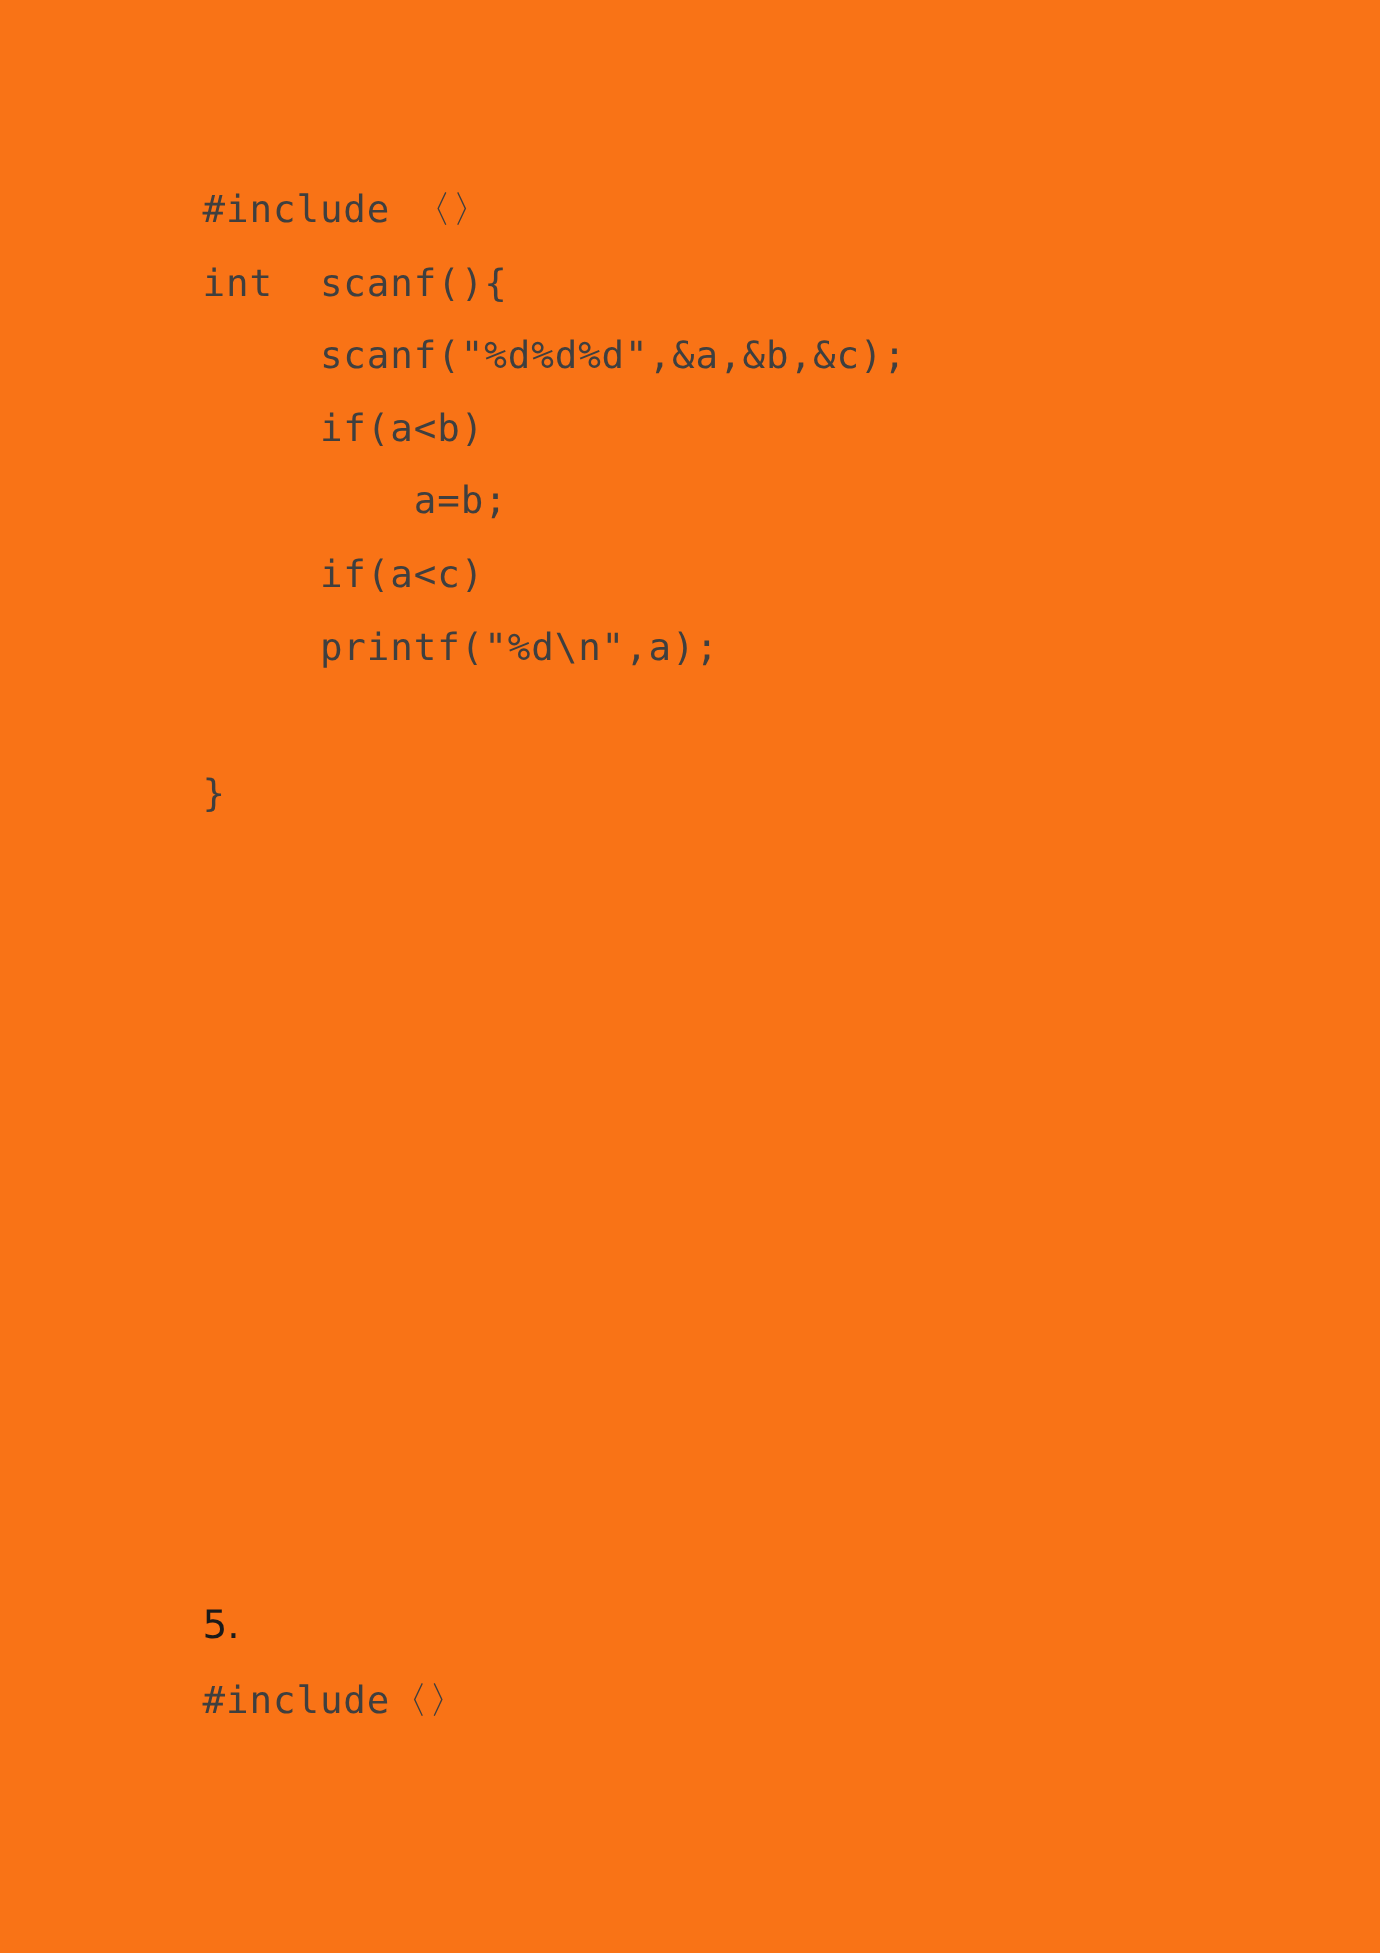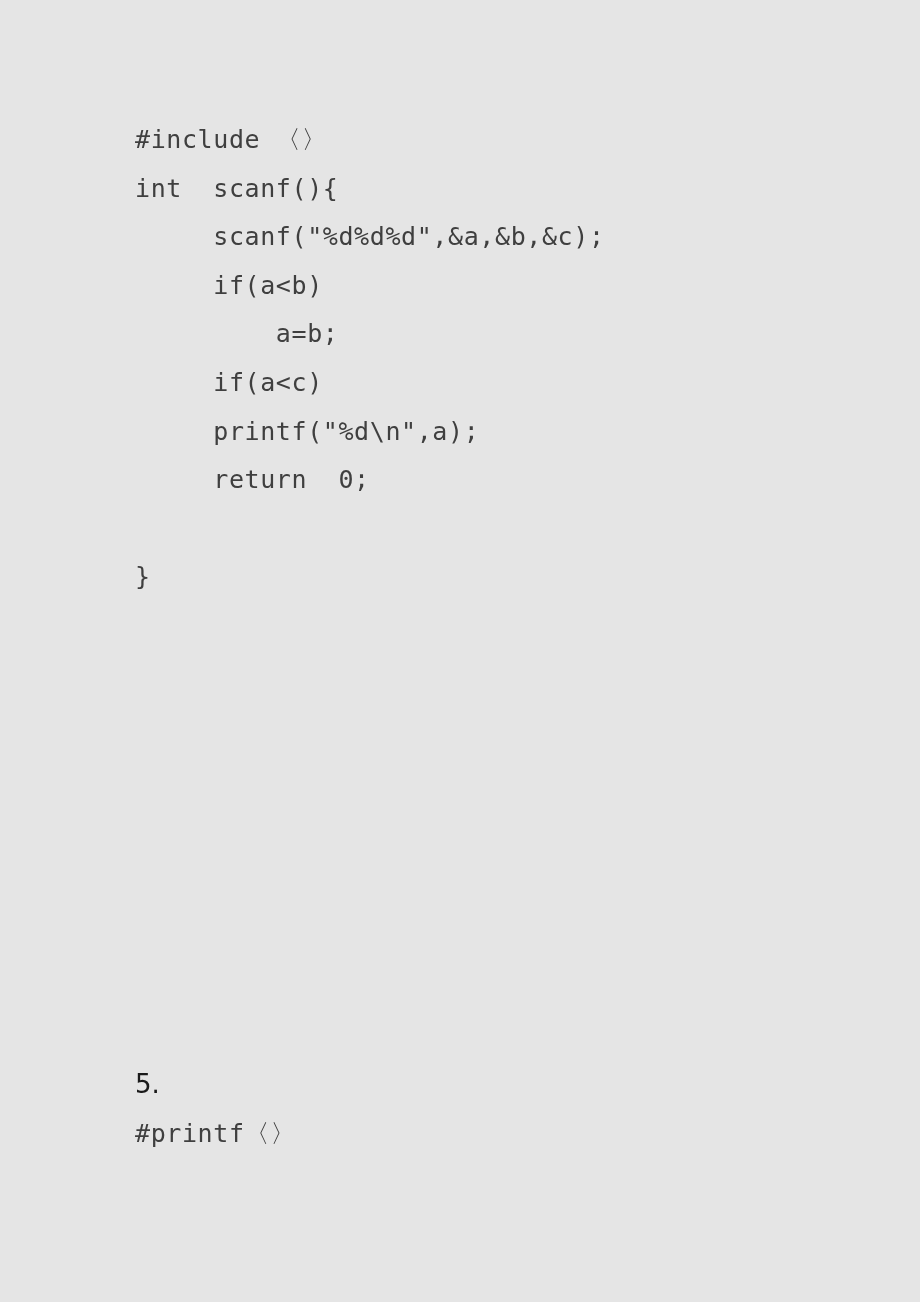--- a/index.html
+++ b/index.html
@@ -11,21 +11,21 @@
     width: 920px;
     height: 1302px;
     background: #ffffff;
     font-family: "DejaVu Sans", sans-serif;
     overflow: hidden;
   }
   .page {
     position: relative;
     width: 920px;
     height: 1302px;
-    background: #e5e5e5;
+    background: #f97316;
   }
 
   
   .code-block {
     position: absolute;
     left: 135px;
     top: 116px;
     width: 700px;
   }
   .code-line {
@@ -70,21 +70,20 @@
 <div class="page">
 
   <div class="code-block">
     <div class="code-line">#include 〈〉</div>
     <div class="code-line">int  scanf(){</div>
     <div class="code-line">     scanf("%d%d%d",&amp;a,&amp;b,&amp;c);</div>
     <div class="code-line">     if(a&lt;b)</div>
     <div class="code-line">         a=b;</div>
     <div class="code-line">     if(a&lt;c)</div>
     <div class="code-line">     printf("%d\n",a);</div>
-    <div class="code-line">     return  0;</div>
     <div class="code-line blank"></div>
     <div class="code-line">}</div>
   </div>
 
   <div class="section-number">5.</div>
-  <div class="code-line-bottom">#printf〈〉</div>
+  <div class="code-line-bottom">#include〈〉</div>
 
 </div>
 
 </body></html>

